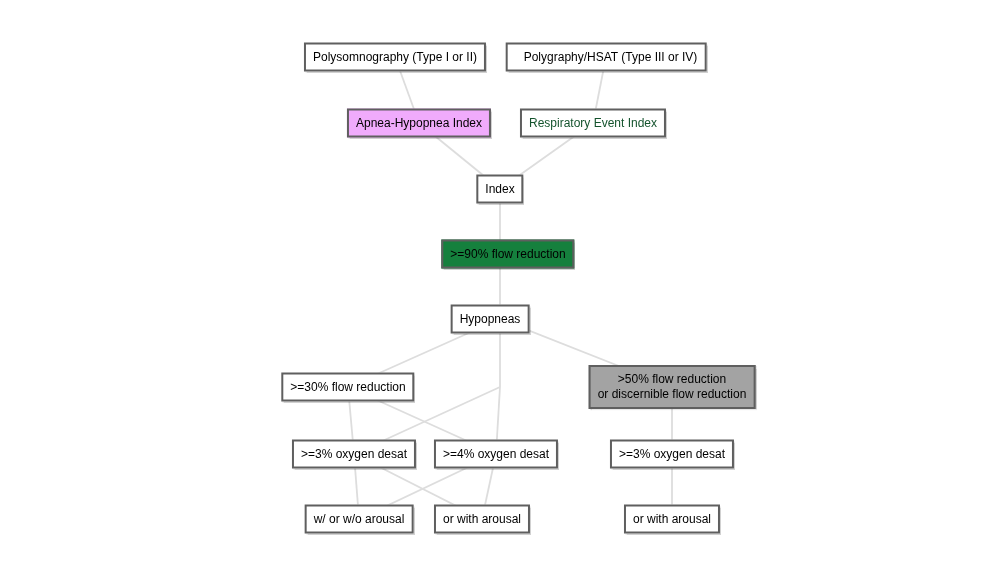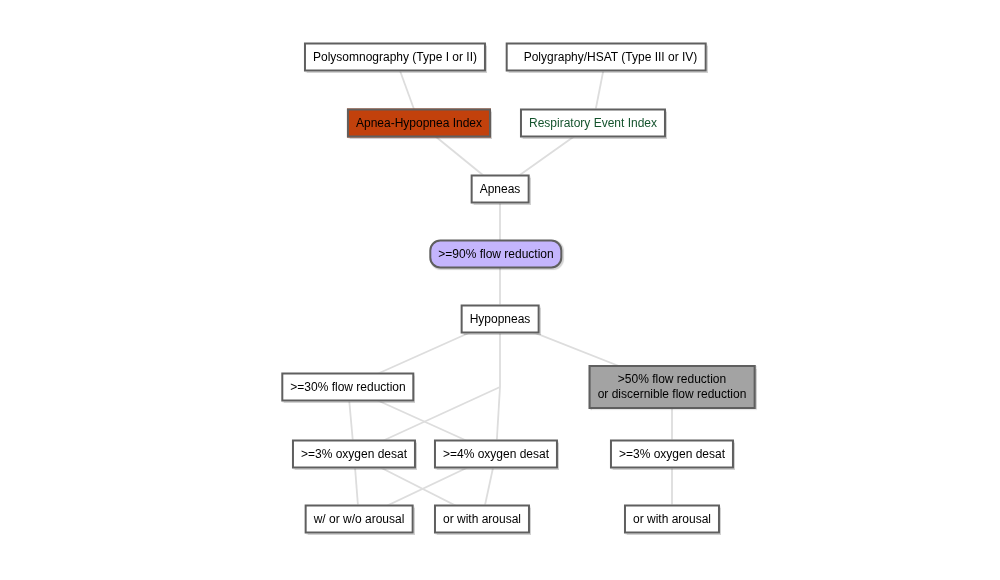--- a/index.html
+++ b/index.html
@@ -56,25 +56,25 @@
       <line x1="500" y1="387" x2="496" y2="454" stroke="#dddddd" stroke-width="1.8"></line>
       <line x1="672" y1="387" x2="672" y2="454" stroke="#dddddd" stroke-width="1.8"></line>
       <line x1="354" y1="454" x2="359" y2="519" stroke="#dddddd" stroke-width="1.8"></line>
       <line x1="354" y1="454" x2="482" y2="519" stroke="#dddddd" stroke-width="1.8"></line>
       <line x1="496" y1="454" x2="359" y2="519" stroke="#dddddd" stroke-width="1.8"></line>
       <line x1="496" y1="454" x2="482" y2="519" stroke="#dddddd" stroke-width="1.8"></line>
       <line x1="672" y1="454" x2="672" y2="519" stroke="#dddddd" stroke-width="1.8"></line>
     </svg>
 <div class="node" style="left: 395px; top: 57px; background: rgb(255, 255, 255); border-color: rgb(95, 95, 95); color: rgb(0, 0, 0);">Polysomnography (Type I or II)</div>
     <div class="node" style="left: 606px; top: 57px; background: rgb(255, 255, 255); border-color: rgb(95, 95, 95); color: rgb(0, 0, 0); padding-left: 16px;">Polygraphy/HSAT (Type III or IV)</div>
-    <div class="node" style="left: 419px; top: 123px; background: #c2410c; border-color: rgb(95, 95, 95); color: rgb(0, 0, 0);">Apnea-Hypopnea Index</div>
+    <div class="node" style="left: 419px; top: 123px; background: #f0abfc; border-color: rgb(95, 95, 95); color: rgb(0, 0, 0);">Apnea-Hypopnea Index</div>
     <div class="node" style="left: 593px; top: 123px; background: rgb(255, 255, 255); border-color: rgb(95, 95, 95); color: #14532d;">Respiratory Event Index</div>
-    <div class="node" style="left: 500px; top: 189px; background: rgb(255, 255, 255); border-color: rgb(95, 95, 95); color: rgb(0, 0, 0);">Apneas</div>
-    <div class="node" style="left: 496px; top: 254px; background: #c4b5fd; border-color: rgb(95, 95, 95); color: rgb(0, 0, 0); border-radius: 11px;">&gt;=90% flow reduction</div>
-    <div class="node" style="left: 500px; top: 319px; background: rgb(255, 255, 255); border-color: rgb(95, 95, 95); color: rgb(0, 0, 0); text-align: center;">Hypopneas</div>
+    <div class="node" style="left: 500px; top: 189px; background: rgb(255, 255, 255); border-color: rgb(95, 95, 95); color: rgb(0, 0, 0);">Index</div>
+    <div class="node" style="left: 508px; top: 254px; background: #15803d; border-color: rgb(95, 95, 95); color: rgb(0, 0, 0);">&gt;=90% flow reduction</div>
+    <div class="node" style="left: 490px; top: 319px; background: rgb(255, 255, 255); border-color: rgb(95, 95, 95); color: rgb(0, 0, 0); text-align: center;">Hypopneas</div>
     <div class="node" style="left: 348px; top: 387px; background: rgb(255, 255, 255); border-color: rgb(95, 95, 95); color: rgb(0, 0, 0);">&gt;=30% flow reduction</div>
     <div class="node" style="left: 672px; top: 387px; background: #a3a3a3; border-color: rgb(95, 95, 95); color: rgb(0, 0, 0);">&gt;50% flow reduction
 or discernible flow reduction</div>
     <div class="node" style="left: 354px; top: 454px; background: rgb(255, 255, 255); border-color: rgb(95, 95, 95); color: rgb(0, 0, 0);">&gt;=3% oxygen desat</div>
     <div class="node" style="left: 496px; top: 454px; background: rgb(255, 255, 255); border-color: rgb(95, 95, 95); color: rgb(0, 0, 0);">&gt;=4% oxygen desat</div>
     <div class="node" style="left: 672px; top: 454px; background: rgb(255, 255, 255); border-color: rgb(95, 95, 95); color: rgb(0, 0, 0);">&gt;=3% oxygen desat</div>
     <div class="node" style="left: 359px; top: 519px; background: rgb(255, 255, 255); border-color: rgb(95, 95, 95); color: rgb(0, 0, 0);">w/ or w/o arousal</div>
     <div class="node" style="left: 482px; top: 519px; background: rgb(255, 255, 255); border-color: rgb(95, 95, 95); color: rgb(0, 0, 0);">or with arousal</div>
     <div class="node" style="left: 672px; top: 519px; background: rgb(255, 255, 255); border-color: rgb(95, 95, 95); color: rgb(0, 0, 0);">or with arousal</div>
   </div>

